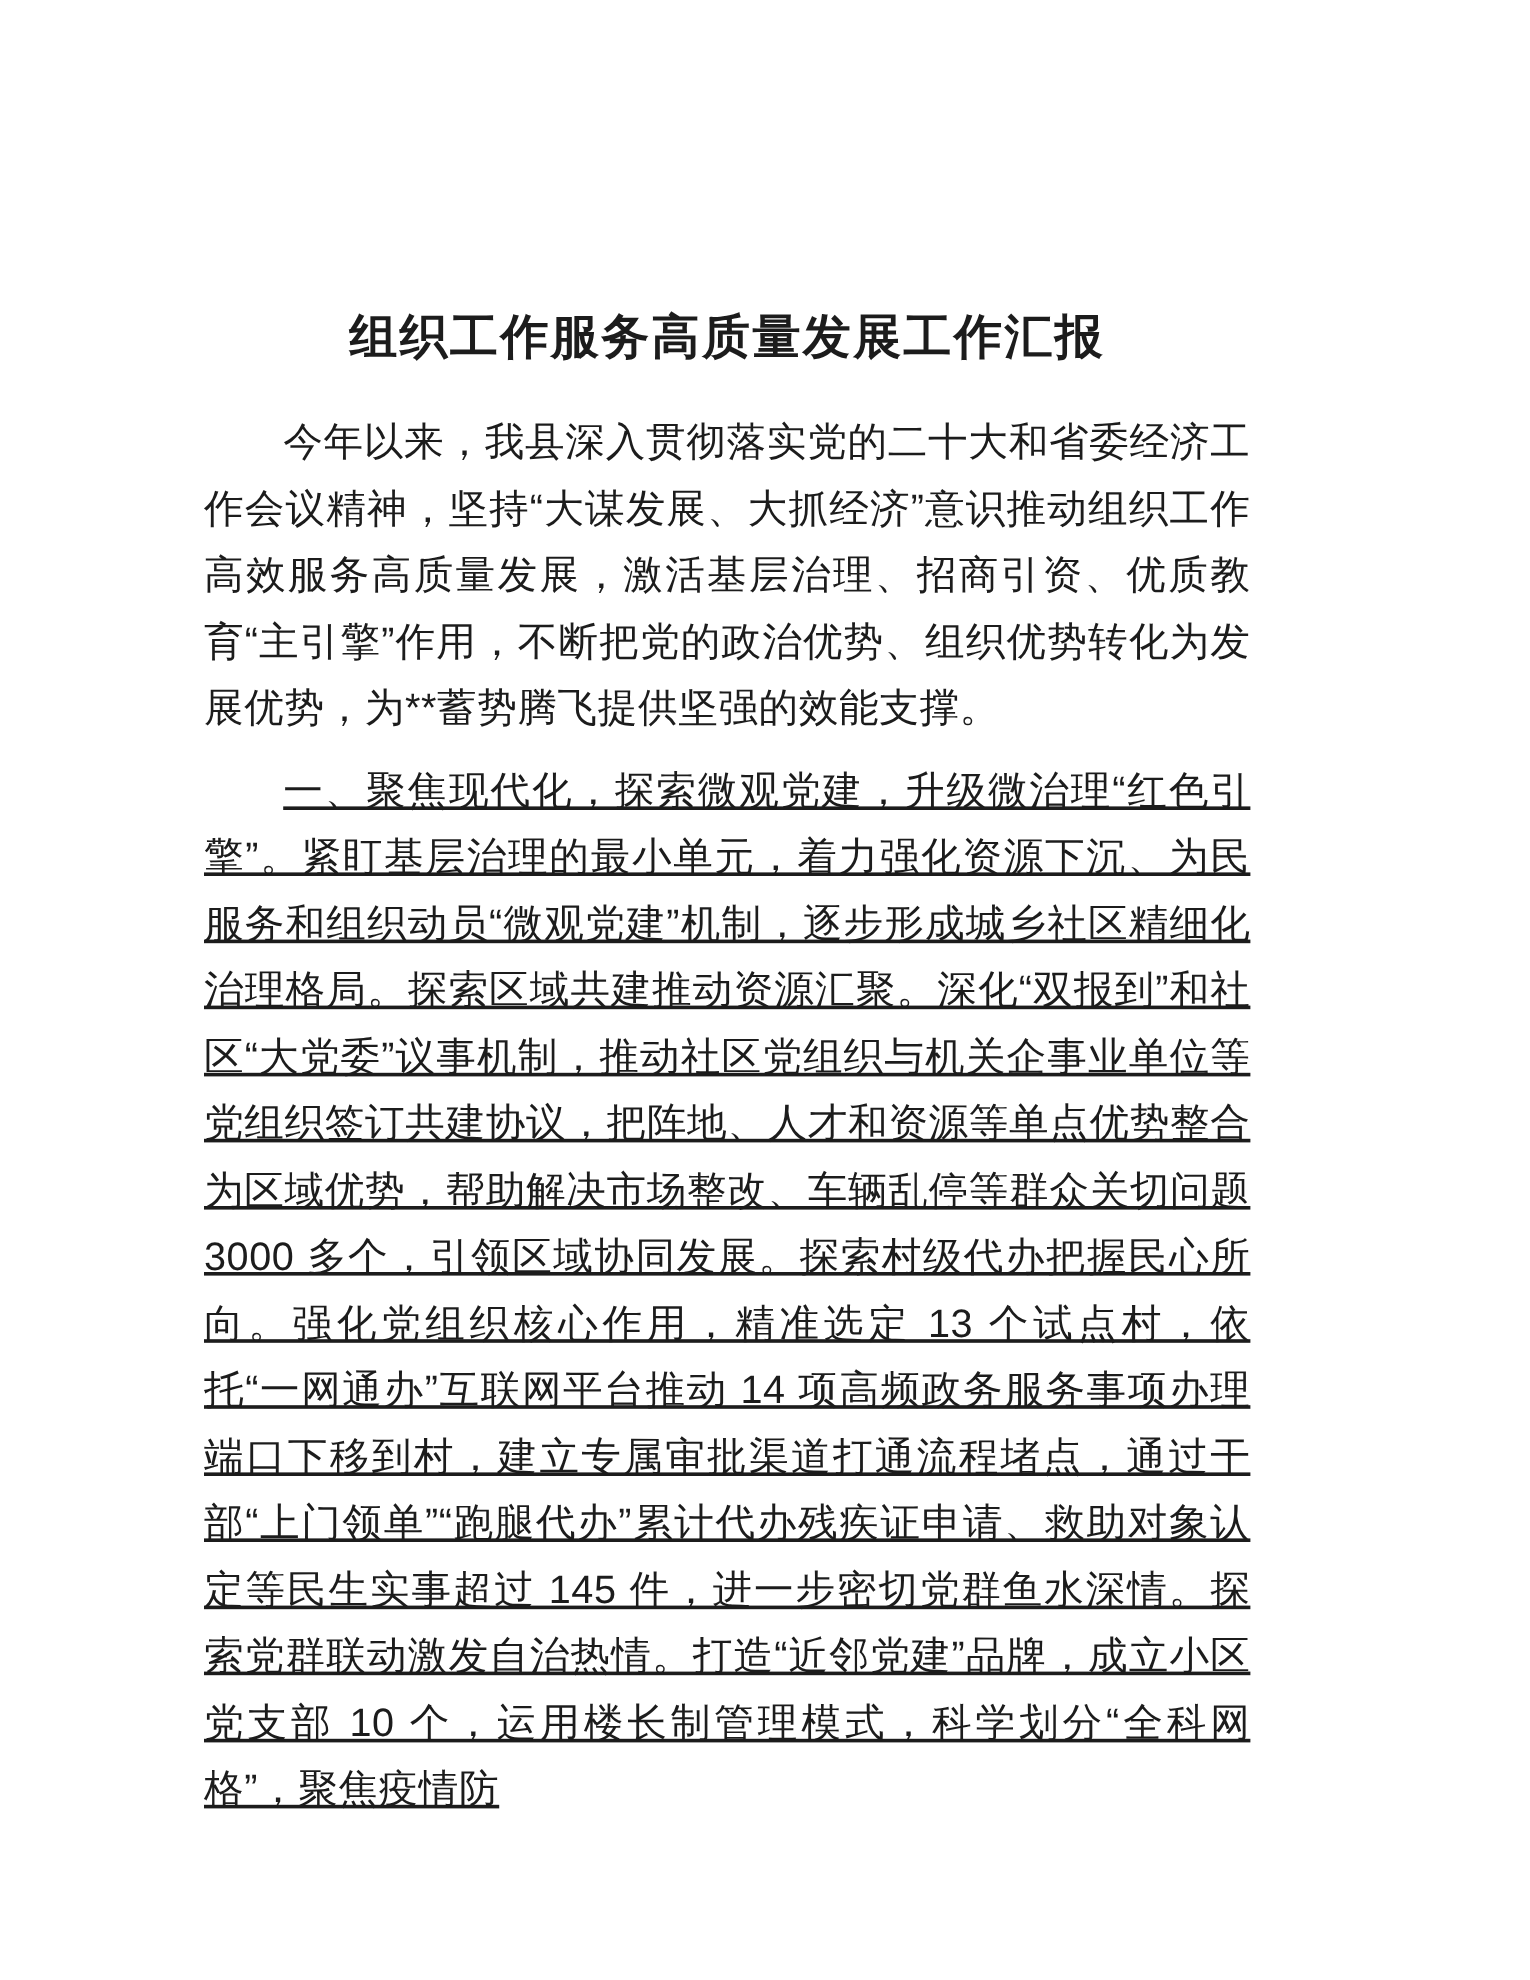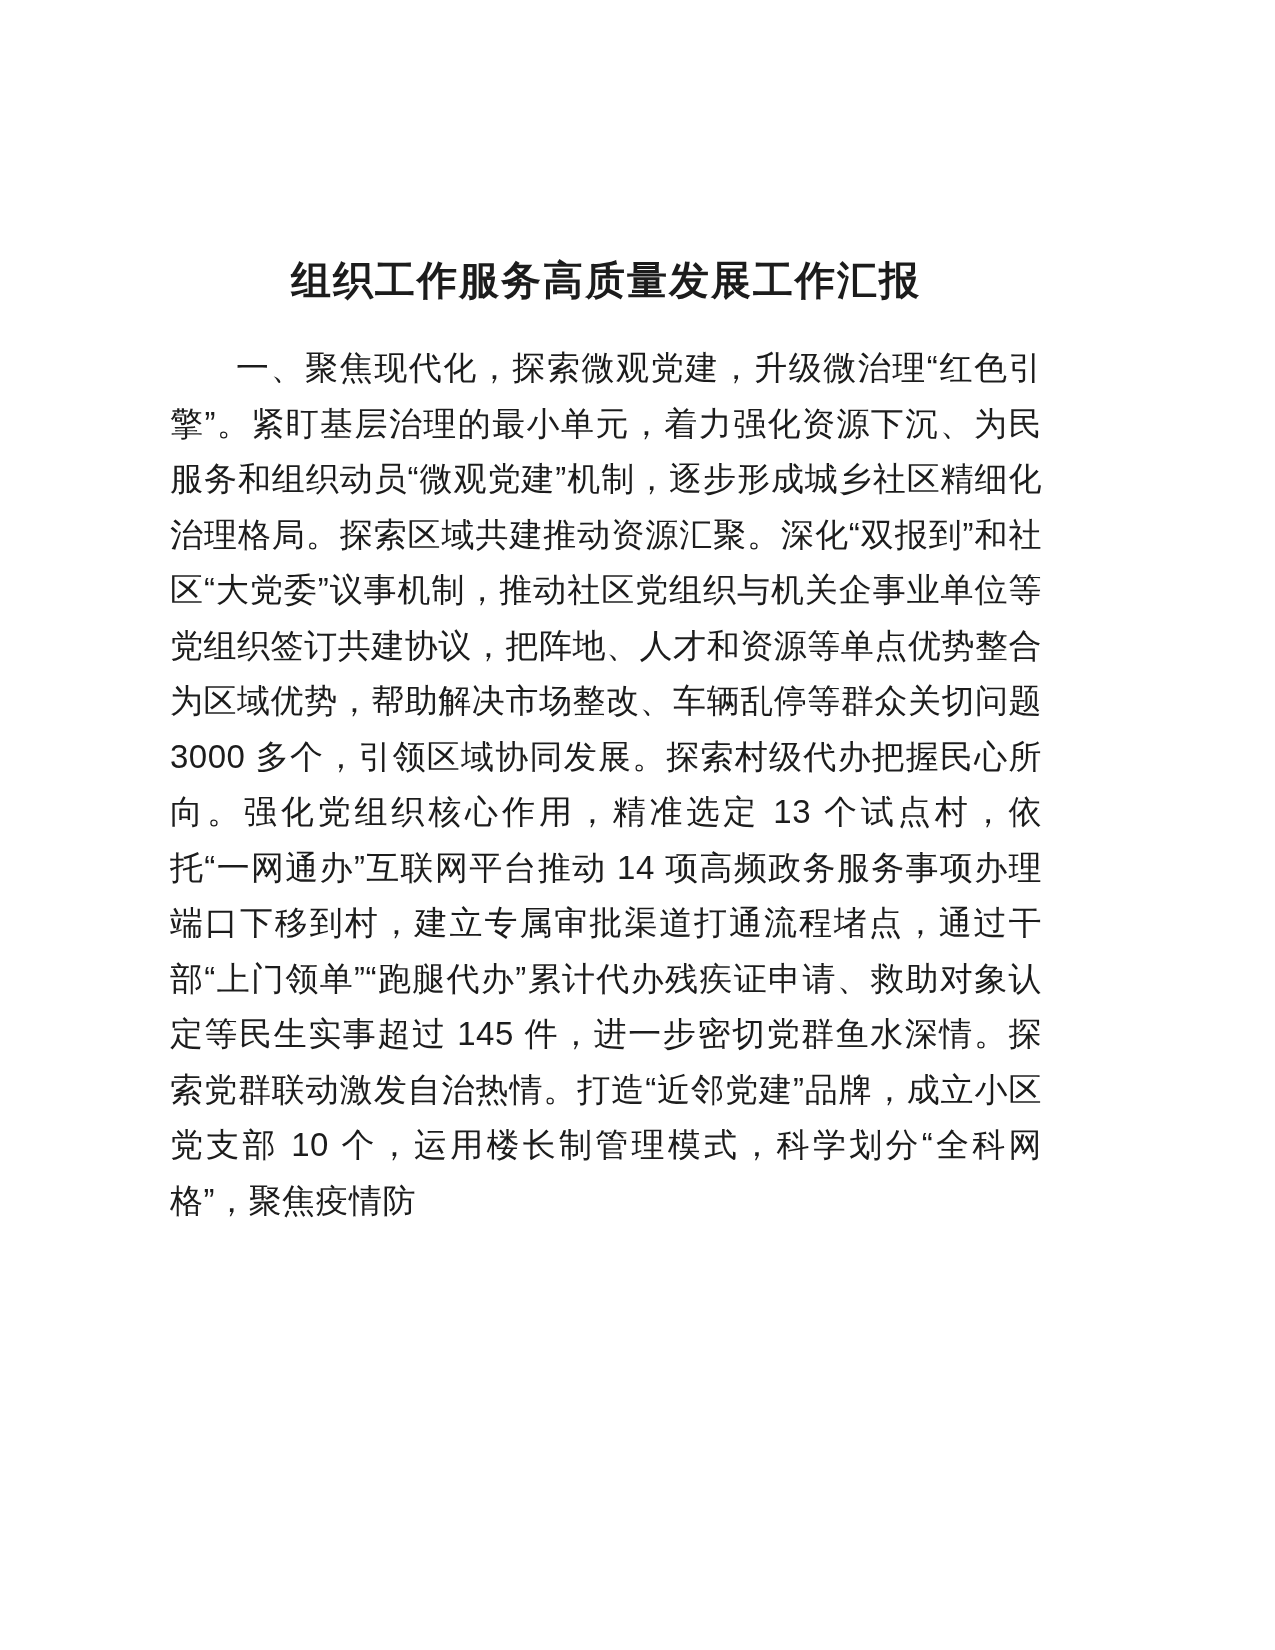--- a/index.html
+++ b/index.html
@@ -47,15 +47,16 @@
     margin-top: 13px;
     text-decoration: underline;
   }
 </style>
 </head>
 <body>
 
 <div class="page">
   <div class="content">
     <h1 class="doc-title">组织工作服务高质量发展工作汇报</h1>
+    <p class="para">今年以来，我县深入贯彻落实党的二十大和省委经济工作会议精神，坚持“大谋发展、大抓经济”意识推动组织工作高效服务高质量发展，激活基层治理、招商引资、优质教育“主引擎”作用，不断把党的政治优势、组织优势转化为发展优势，为**蓄势腾飞提供坚强的效能支撑。</p>
     <p class="para">一、聚焦现代化，探索微观党建，升级微治理“红色引擎”。紧盯基层治理的最小单元，着力强化资源下沉、为民服务和组织动员“微观党建”机制，逐步形成城乡社区精细化治理格局。探索区域共建推动资源汇聚。深化“双报到”和社区“大党委”议事机制，推动社区党组织与机关企事业单位等党组织签订共建协议，把阵地、人才和资源等单点优势整合为区域优势，帮助解决市场整改、车辆乱停等群众关切问题 3000 多个，引领区域协同发展。探索村级代办把握民心所向。强化党组织核心作用，精准选定 13 个试点村，依托“一网通办”互联网平台推动 14 项高频政务服务事项办理端口下移到村，建立专属审批渠道打通流程堵点，通过干部“上门领单”“跑腿代办”累计代办残疾证申请、救助对象认定等民生实事超过 145 件，进一步密切党群鱼水深情。探索党群联动激发自治热情。打造“近邻党建”品牌，成立小区党支部 10 个，运用楼长制管理模式，科学划分“全科网格”，聚焦疫情防</p>
   </div>
 </div>
 
 </body></html>

